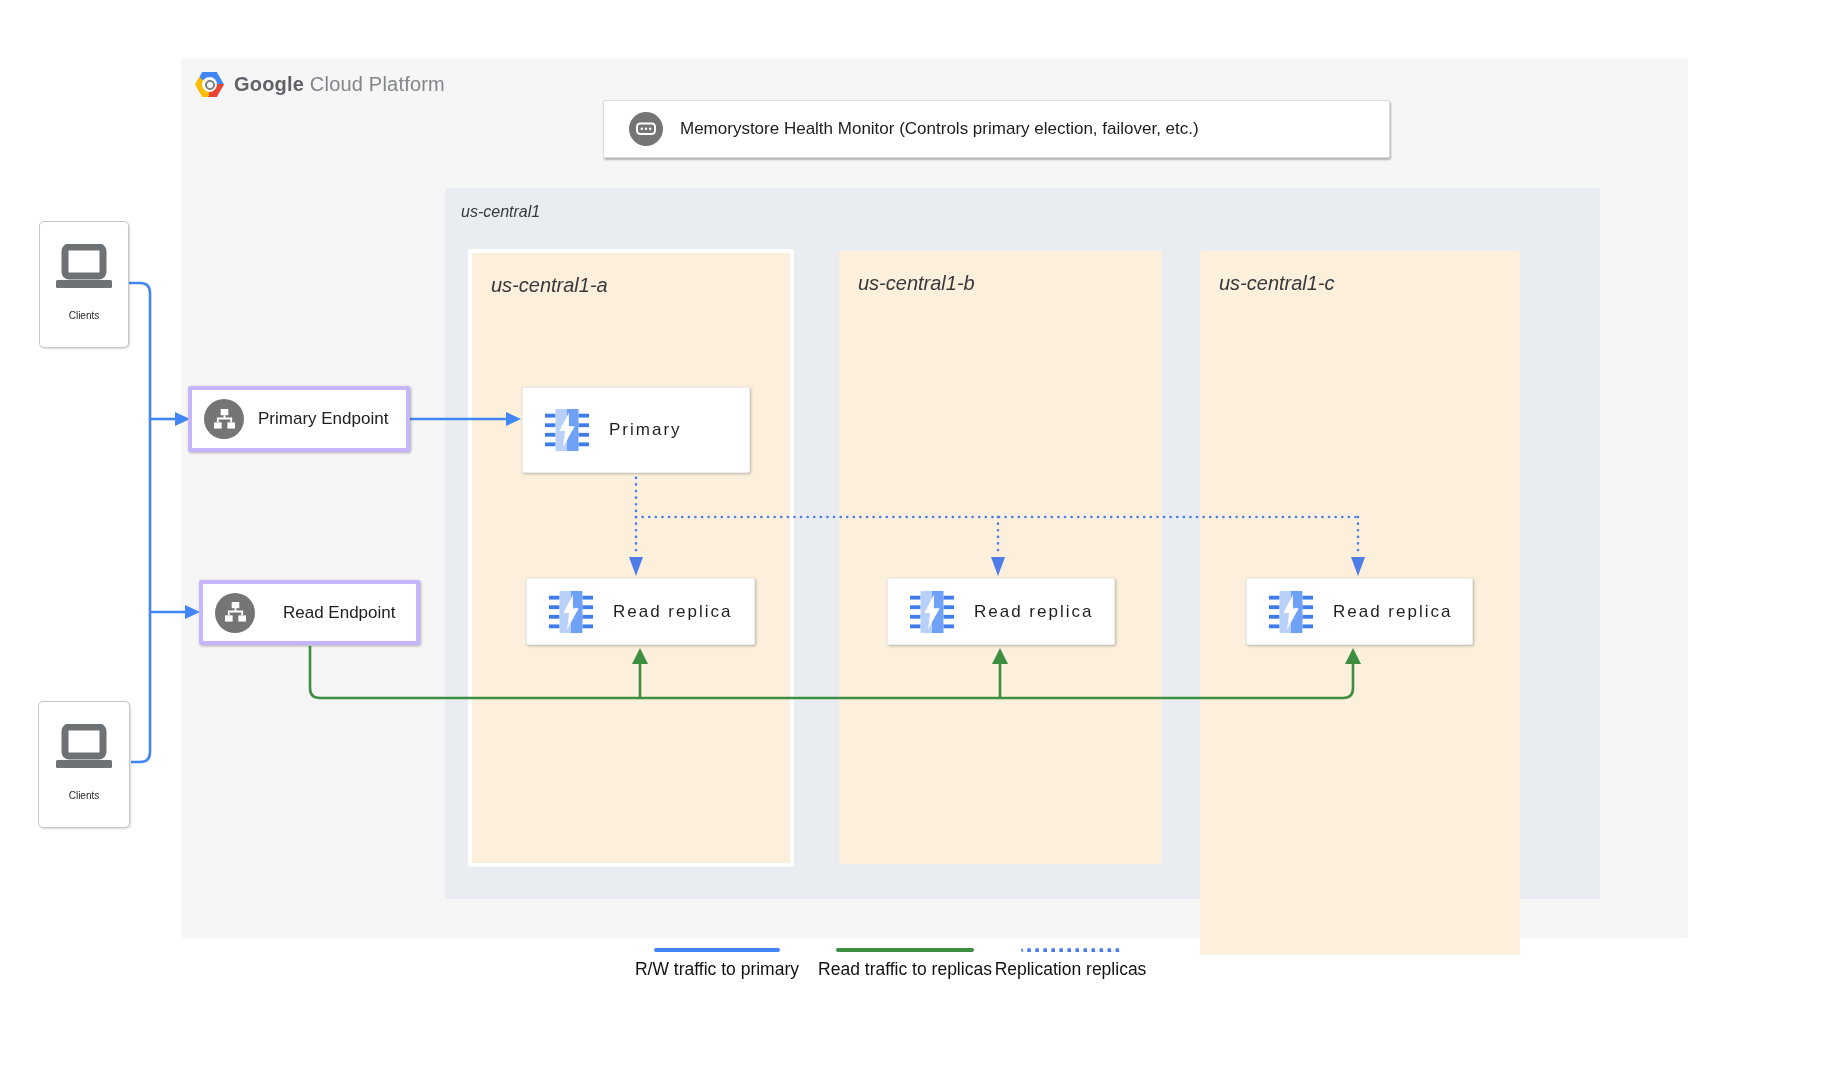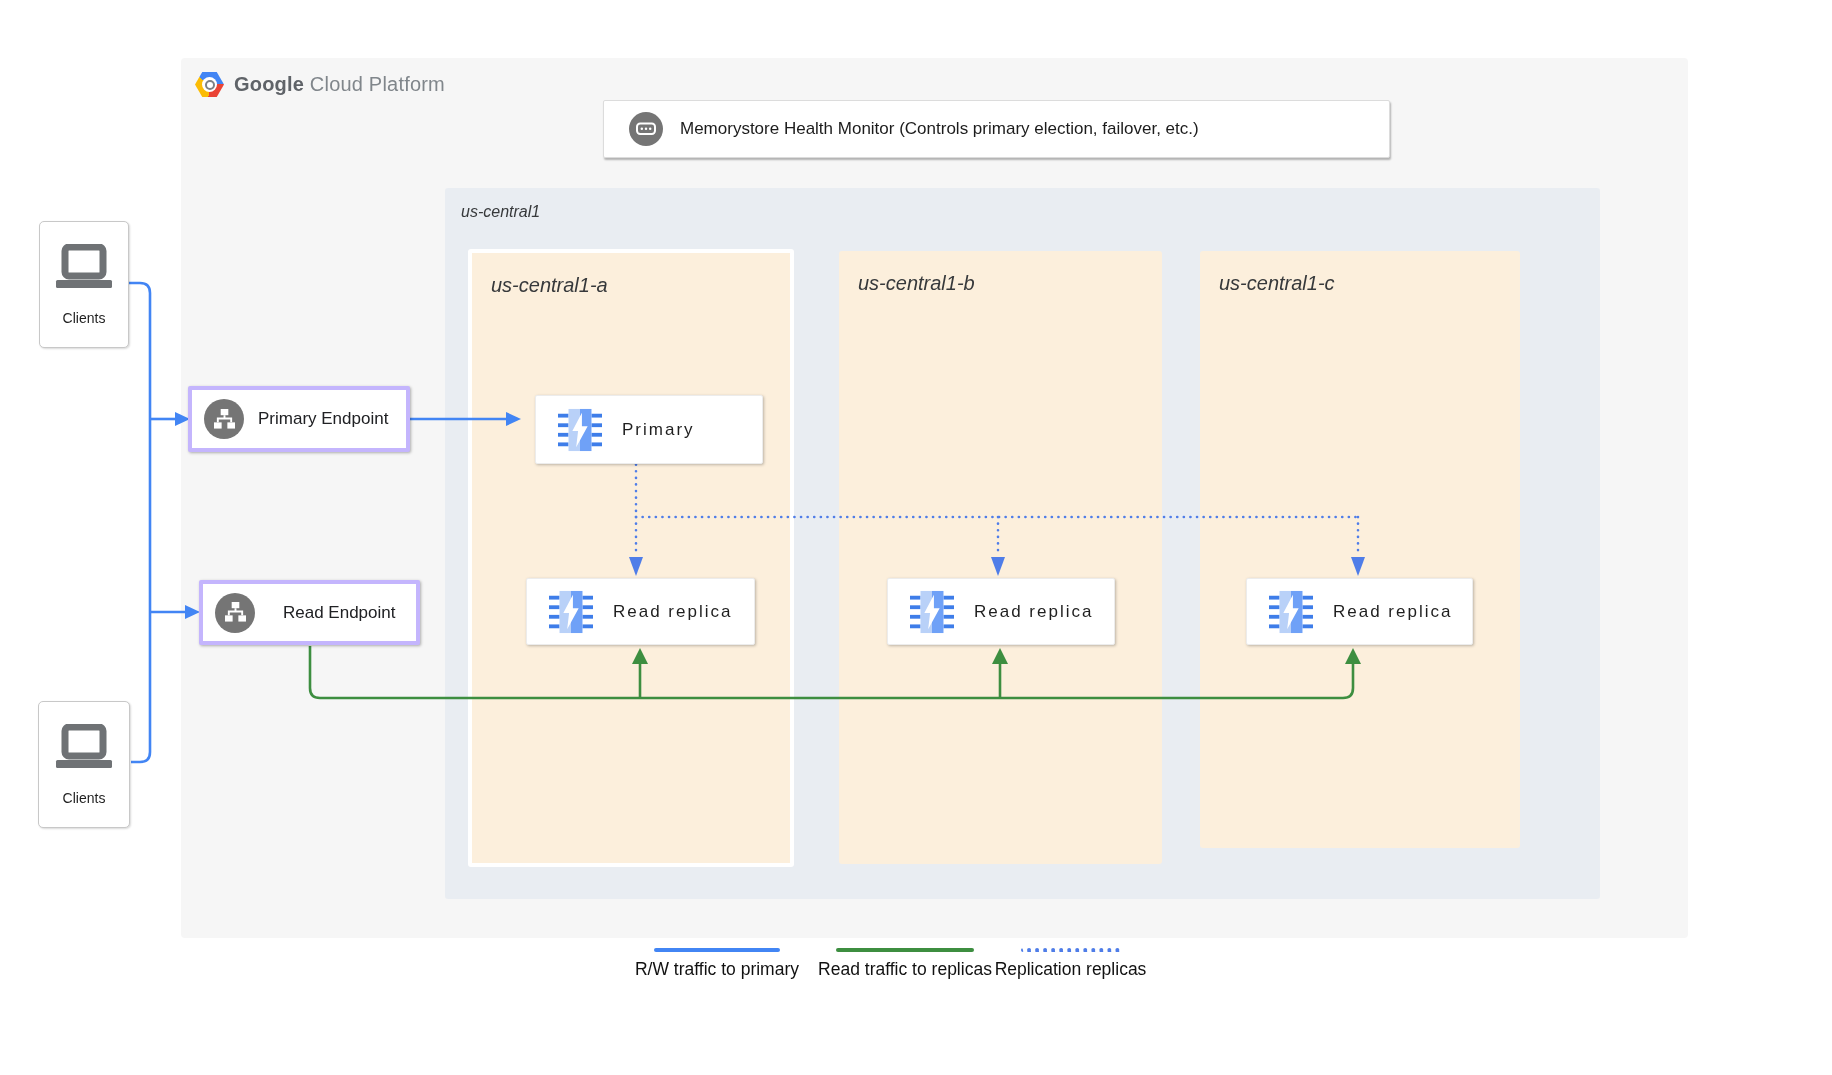--- a/index.html
+++ b/index.html
@@ -7,21 +7,21 @@
     position:relative;width:1832px;height:1075px;background:#ffffff;overflow:hidden;
     font-family:"Liberation Sans",sans-serif;color:#202124;
   }
   
   .gcp-container{position:absolute;left:181px;top:58px;width:1507px;height:880px;background:#f6f6f6;border-radius:4px;}
   .region-box{position:absolute;left:445px;top:188px;width:1155px;height:711px;background:#e9edf2;border-radius:3px;font-style:italic;}
   .region-label{position:absolute;left:16px;top:15px;font-size:16px;color:#37393b;}
   .zone-box{position:absolute;background:#fcefdc;border-radius:3px;}
   .zone-a{left:23px;top:61px;width:318px;height:610px;border:4px solid #ffffff;}
   .zone-b{left:394px;top:63px;width:323px;height:613px;}
-  .zone-c{left:755px;top:63px;width:320px;height:597px;}
+  .zone-c{left:755px;top:63px;width:320px;height:704px;}
   .zone-label{position:absolute;left:19px;top:21px;font-size:20px;color:#37393b;}
   
   .gcp-logo{position:absolute;left:195px;top:72px;display:flex;align-items:center;gap:10px;}
   .hex{width:29px;height:25px;clip-path:polygon(25% 0,75% 0,100% 50%,75% 100%,25% 100%,0 50%);
        background:conic-gradient(from 90deg,#ea4335 0deg 95deg,#fbbc05 95deg 215deg,#4285f4 215deg 360deg);
        display:flex;align-items:center;justify-content:center;}
   .hex .inner-white{width:15px;height:15px;border-radius:50%;background:#ffffff;display:flex;align-items:center;justify-content:center;}
   .hex .inner-ring{width:6px;height:6px;border-radius:50%;border:2.5px solid #7d8186;background:#fff;}
   .logo-text{font-size:20px;letter-spacing:.2px;white-space:nowrap;}
   .logo-text .brand{color:#5f6368;font-weight:bold;}
@@ -35,21 +35,21 @@
     box-shadow:1px 1px 3px rgba(0,0,0,.25);display:flex;align-items:center;gap:19px;padding-left:21px;box-sizing:border-box;}
   .node-label{font-size:17px;letter-spacing:2px;color:#1f1f1f;white-space:nowrap;}
   .endpoint-box{position:absolute;background:#ffffff;border:4px solid #c4b5fd;border-radius:2px;
     box-shadow:1px 1px 3px rgba(0,0,0,.3);display:flex;align-items:center;gap:14px;padding-left:12px;box-sizing:border-box;}
   .endpoint-label{font-size:17px;color:#202124;white-space:nowrap;}
   .icon-circle{width:40px;height:40px;border-radius:50%;background:#757575;display:flex;align-items:center;justify-content:center;flex:none;}
   
   .clients-box{position:absolute;background:#ffffff;border:1px solid #c8c8c8;border-radius:5px;
     box-shadow:1px 1px 2px rgba(0,0,0,.15);display:flex;flex-direction:column;align-items:center;box-sizing:border-box;}
   .clients-box .laptop{margin-top:22px;}
-  .clients-label{margin-top:20px;font-size:14px;color:#1f1f1f;}
+  .clients-label{margin-top:20px;font-size:10px;color:#1f1f1f;}
   
   .legend-item{position:absolute;top:948px;display:flex;flex-direction:column;align-items:center;}
   .legend-line{height:0;border-top:4px solid #4285f4;border-radius:2px;margin-bottom:7px;}
   .legend-line.blue{width:126px;border-color:#4285f4;}
   .legend-line.green{width:138px;border-color:#3d8e40;}
   .legend-line.dotted{width:100px;border-top-style:dotted;border-color:#4f7de8;}
   .legend-label{font-size:17.5px;color:#111;white-space:nowrap;}
   
   .wires{position:absolute;left:0;top:0;width:1832px;height:1075px;pointer-events:none;}
 </style>
@@ -128,21 +128,21 @@
       <path d="M998 517 V556"></path>
       <path d="M1358 517 V556"></path>
     </g>
     <g fill="#4f7de8" stroke="none">
       <polygon points="629,557 636,576 643,557"></polygon>
       <polygon points="991,557 998,576 1005,557"></polygon>
       <polygon points="1351,557 1358,576 1365,557"></polygon>
     </g>
   </svg>
 
-  <div class="node-box" style="left:535px;top:387px;width:228px;height:69px;margin-top:8px;">
+  <div class="node-box" style="left:522px;top:387px;width:228px;height:86px;">
     <svg width="46" height="44" viewBox="0 0 46 46">
       <g fill="#3e7de9">
         <rect x="0" y="6" width="11" height="4"></rect>
           <rect x="0" y="16" width="11" height="4"></rect>
         <rect x="0" y="26" width="11" height="4"></rect>
           <rect x="0" y="36" width="11" height="4"></rect>
         <rect x="35" y="6" width="11" height="4"></rect>
           <rect x="35" y="16" width="11" height="4"></rect>
         <rect x="35" y="26" width="11" height="4"></rect>
           <rect x="35" y="36" width="11" height="4"></rect>

